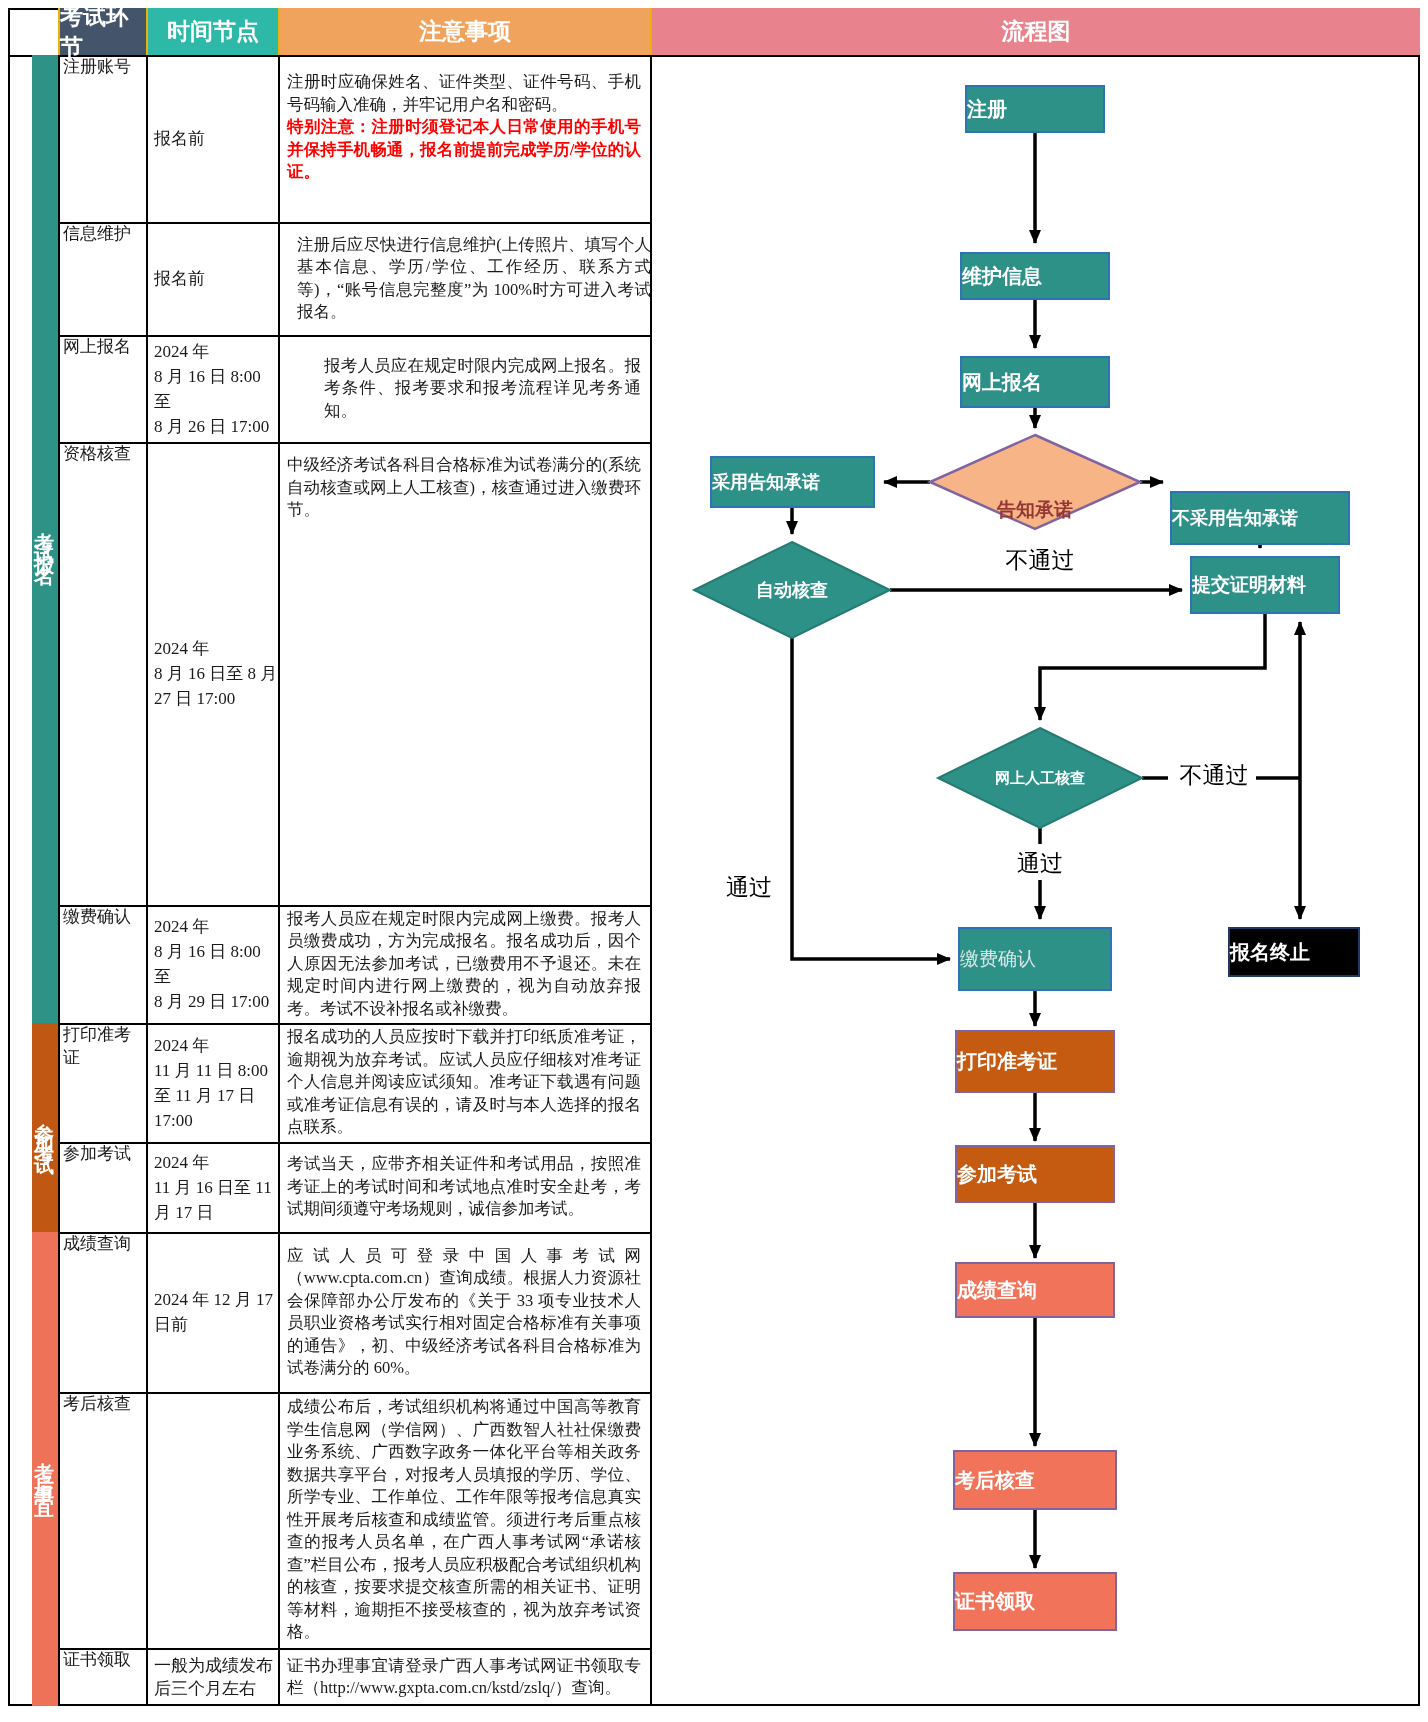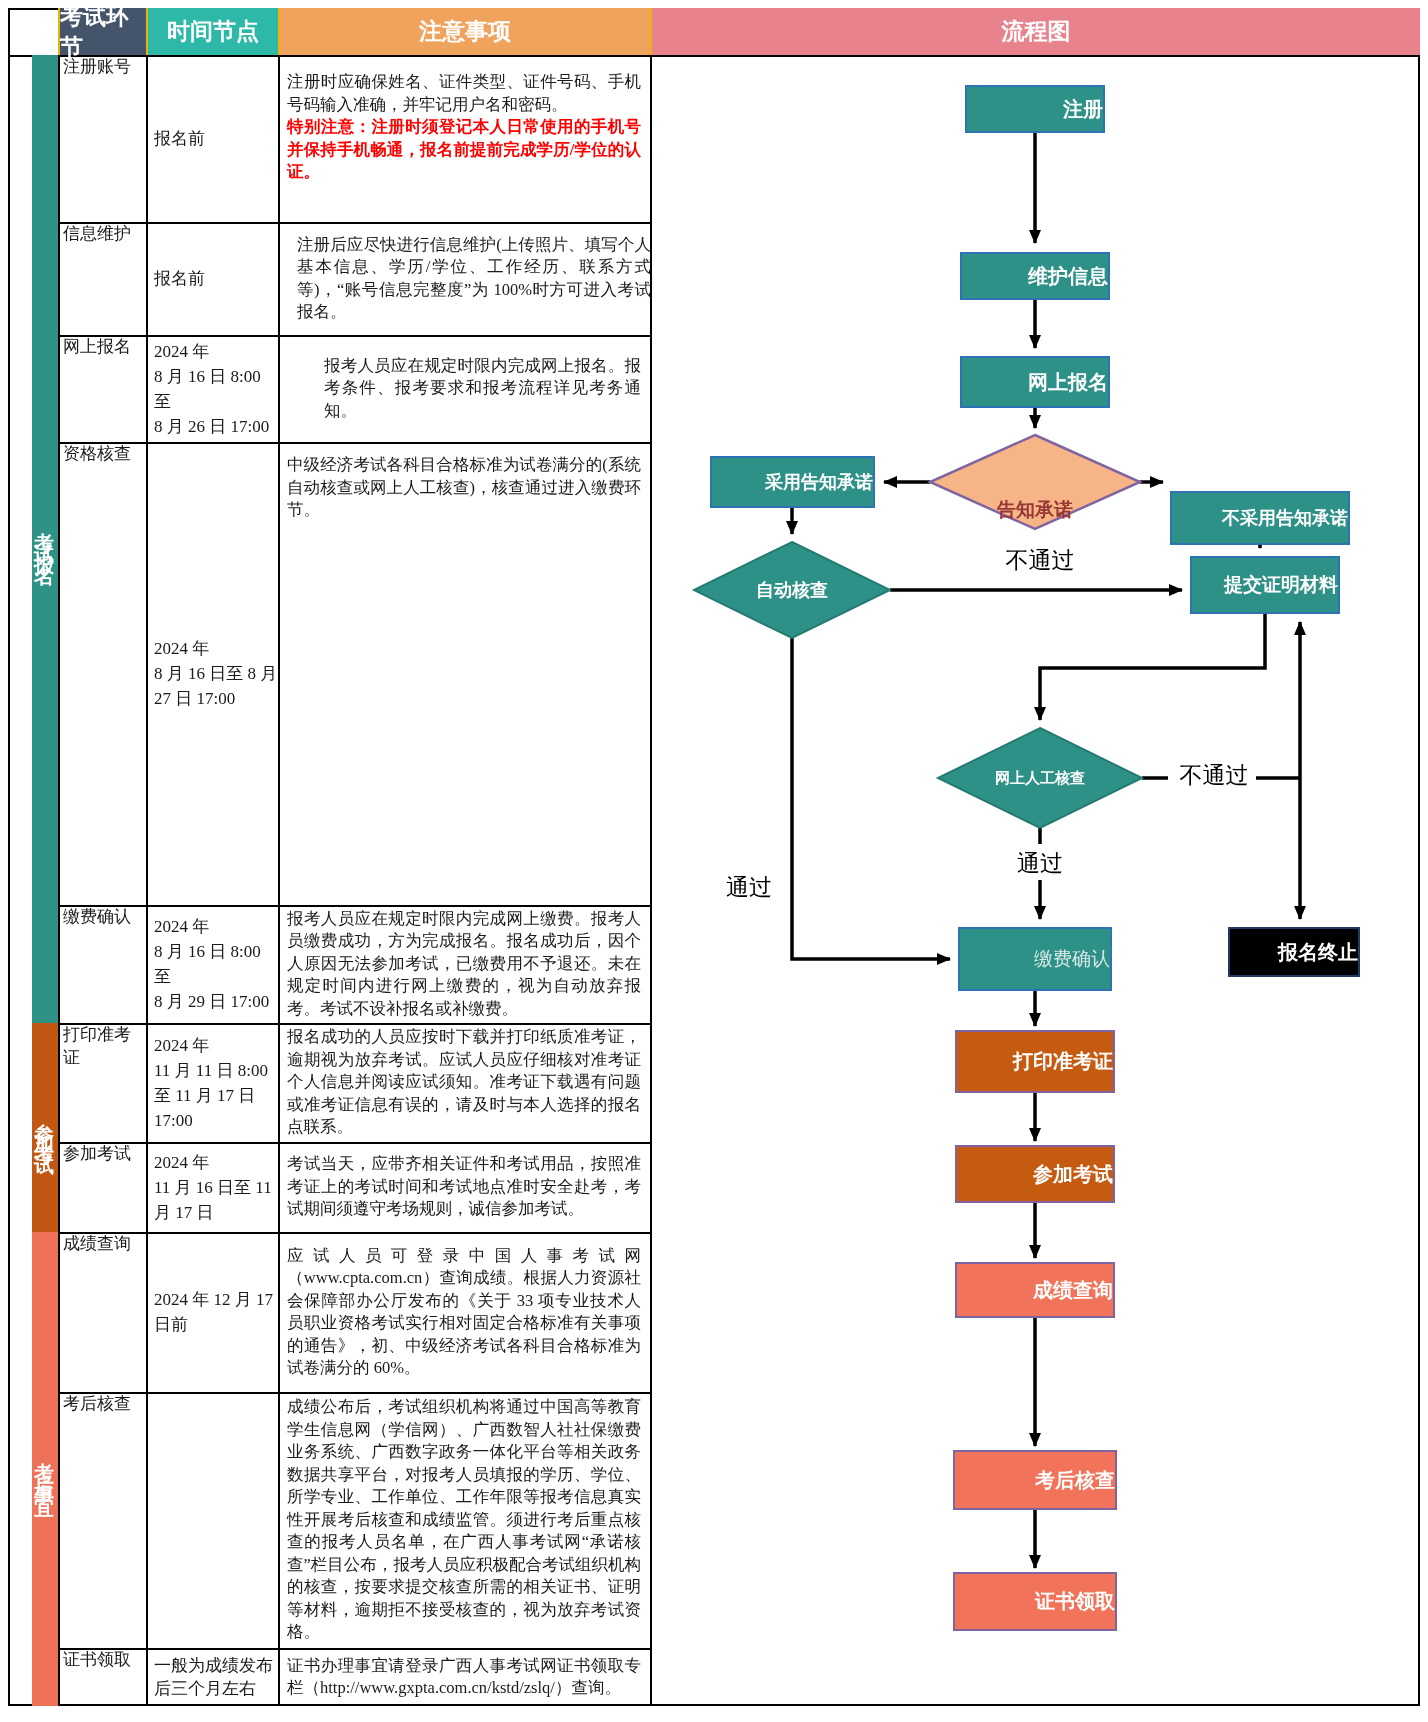--- a/index.html
+++ b/index.html
@@ -21,21 +21,21 @@
              font-family:"Liberation Serif","DejaVu Serif",serif;}
   
   .stage{display:flex;align-items:flex-start;padding-left:5px;font-size:17px;}
   .time{display:flex;align-items:center;padding-left:8px;font-size:17px;
         line-height:25px;white-space:pre-line;}
   .notes{font-size:16.5px;line-height:22.5px;text-align:justify;
          padding:0 9px 0 9px;display:flex;flex-direction:column;justify-content:center;}
   .notes.top{justify-content:flex-start;}
   .red{color:#FF0000;font-weight:bold;}
   
-  .fnode{display:flex;align-items:center;justify-content:flex-end;text-align:center;
+  .fnode{display:flex;align-items:center;justify-content:flex-start;text-align:center;
          font-family:Liberation Sans, sans-serif;
          font-weight:bold;color:#fff;z-index:3;}
   .teal{background:#2E9188;border:2px solid #2E74B5;}
   .dorange{background:#C55A11;border:2px solid #8064A2;}
   .salmon{background:#F0735A;border:2px solid #8064A2;}
   .blackbox{background:#000;border:2px solid #1F3864;}
   .dlabel{position:absolute;z-index:4;display:flex;align-items:center;justify-content:center;
           font-family:"Liberation Sans","DejaVu Sans",sans-serif;font-weight:bold;
           text-align:center;color:#fff;}
   .elabel{position:absolute;z-index:4;font-family:"DejaVu Serif","Liberation Serif",serif;

